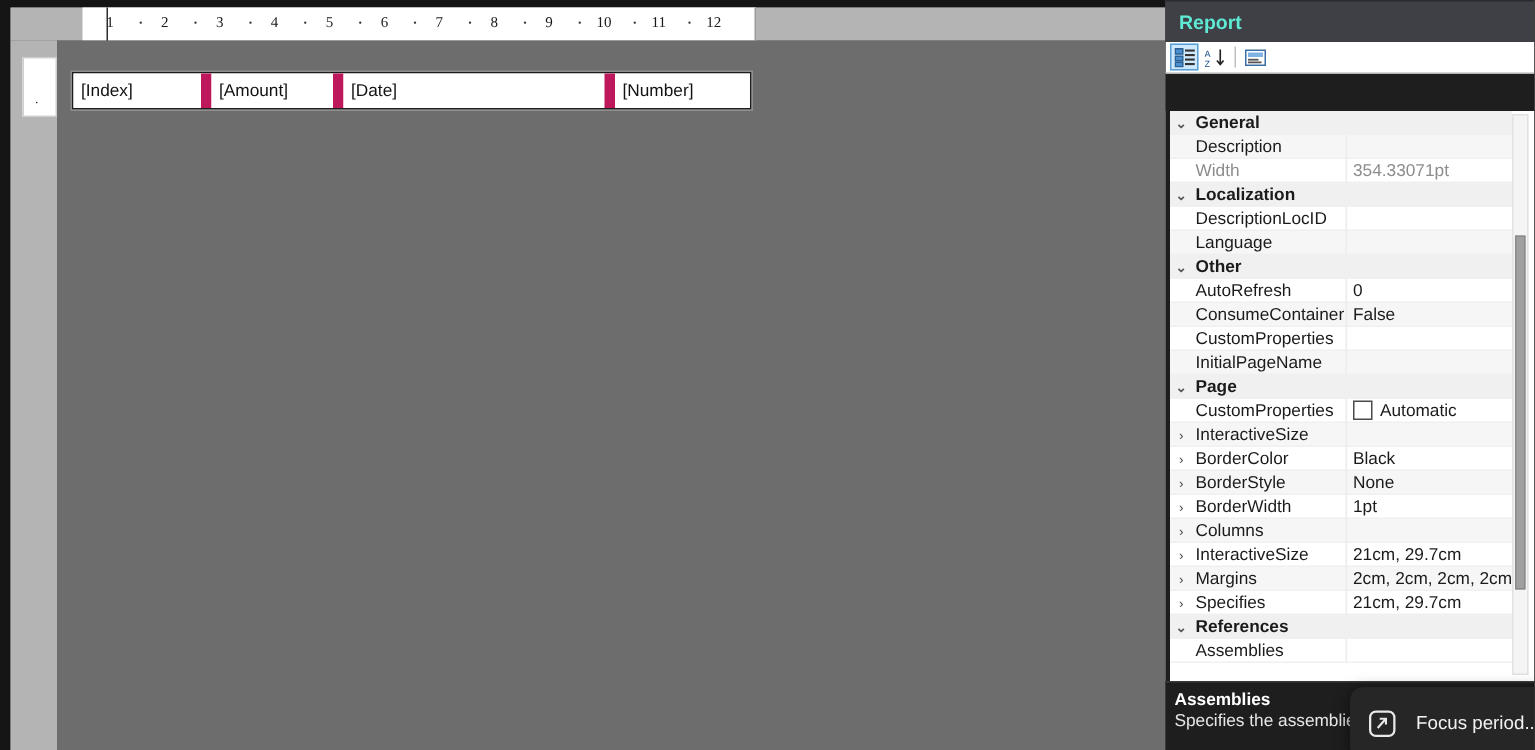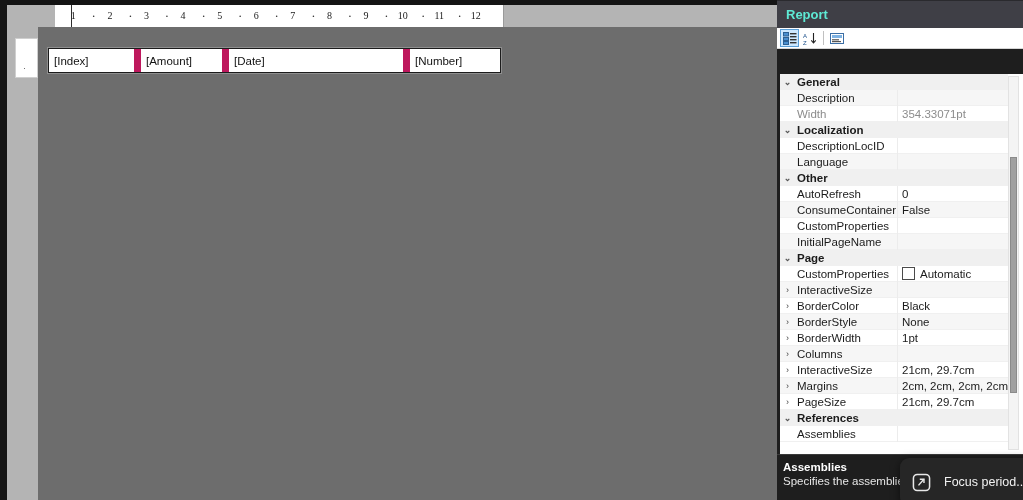--- a/index.html
+++ b/index.html
@@ -548,21 +548,21 @@
             <span class="row-name">InteractiveSize</span>
             <span class="row-value">21cm, 29.7cm</span>
           </div>
           <div class="row alt">
             <span class="row-expander chev">›</span>
             <span class="row-name">Margins</span>
             <span class="row-value">2cm, 2cm, 2cm, 2cm</span>
           </div>
           <div class="row">
             <span class="row-expander chev">›</span>
-            <span class="row-name">PageSize</span>
+            <span class="row-name">Specifies</span>
             <span class="row-value">21cm, 29.7cm</span>
           </div>
           <div class="row cat">
             <span class="row-expander">⌄</span>
             <span class="row-name">References</span>
           </div>
           <div class="row">
             <span class="row-expander chev"></span>
             <span class="row-name">Assemblies</span>
             <span class="row-value"></span>

